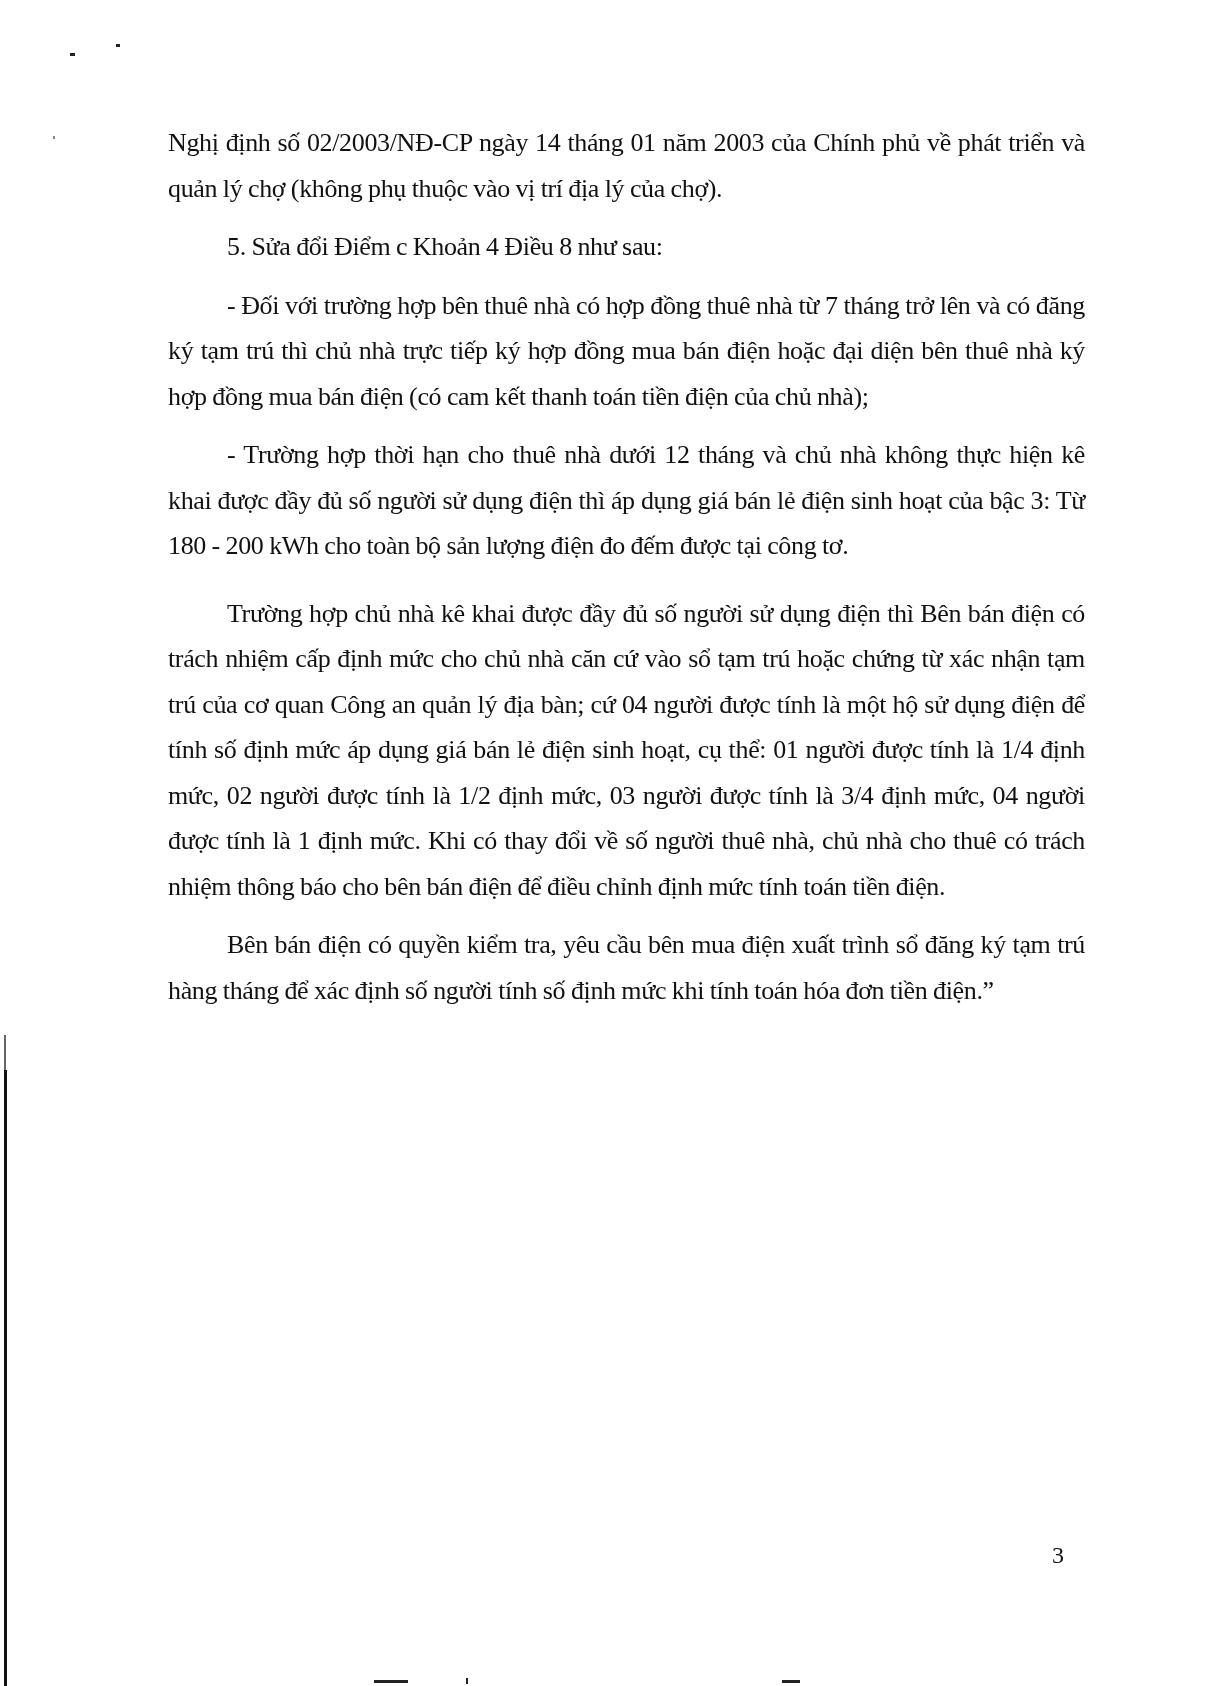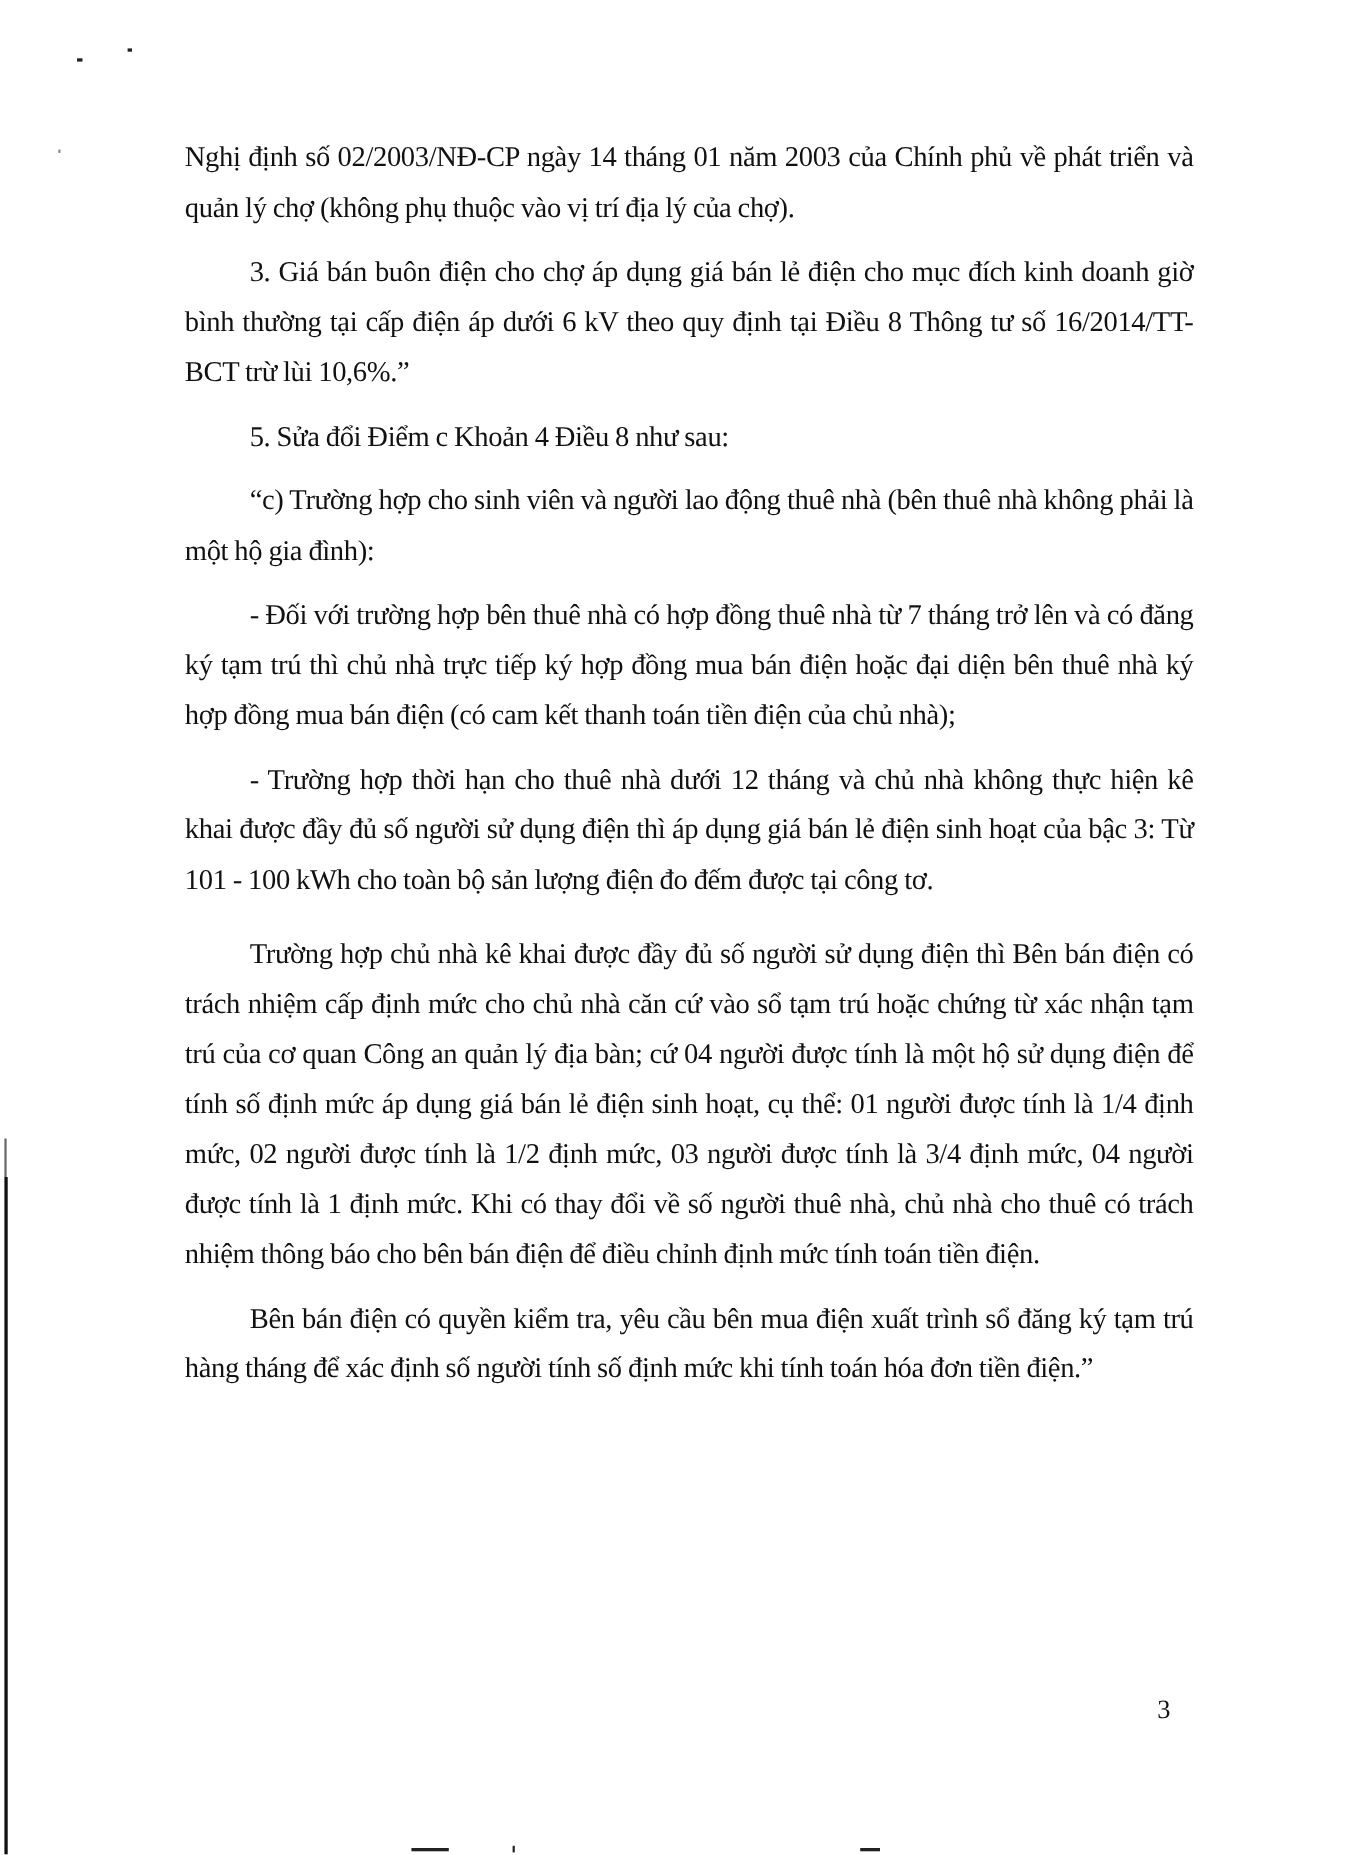--- a/index.html
+++ b/index.html
@@ -81,23 +81,21 @@
   <div class="artifact" style="left:112px;top:44px;width:4px;height:3px;"></div>
   <div class="artifact" style="left:49px;top:136px;width:2px;height:3px;background:#888;"></div>
   <div class="left-border-light"></div>
   <div class="left-border"></div>
   <div class="artifact" style="left:370px;top:1680px;width:34px;height:3px;"></div>
   <div class="artifact" style="left:462px;top:1678px;width:2px;height:6px;"></div>
   <div class="artifact" style="left:778px;top:1680px;width:18px;height:3px;"></div>
 
   <div class="body-text">
     <p class="para">Nghị định số 02/2003/NĐ-CP ngày 14 tháng 01 năm 2003 của Chính phủ về phát triển và quản lý chợ (không phụ thuộc vào vị trí địa lý của chợ).</p>
-    <p class="para indent">3. Giá bán buôn điện cho chợ áp dụng giá bán lẻ điện cho mục đích kinh doanh giờ bình thường tại cấp điện áp dưới 6 kV theo quy định tại Điều 8 Thông tư số 16/2014/TT-BCT trừ lùi 10,6%.”</p>
     <p class="para indent">5. Sửa đổi Điểm c Khoản 4 Điều 8 như sau:</p>
-    <p class="para indent">“c) Trường hợp cho sinh viên và người lao động thuê nhà (bên thuê nhà không phải là một hộ gia đình):</p>
     <p class="para indent">- Đối với trường hợp bên thuê nhà có hợp đồng thuê nhà từ 7 tháng trở lên và có đăng ký tạm trú thì chủ nhà trực tiếp ký hợp đồng mua bán điện hoặc đại diện bên thuê nhà ký hợp đồng mua bán điện (có cam kết thanh toán tiền điện của chủ nhà);</p>
-    <p class="para indent last-line-spacing">- Trường hợp thời hạn cho thuê nhà dưới 12 tháng và chủ nhà không thực hiện kê khai được đầy đủ số người sử dụng điện thì áp dụng giá bán lẻ điện sinh hoạt của bậc 3: Từ 101 - 100 kWh cho toàn bộ sản lượng điện đo đếm được tại công tơ.</p>
+    <p class="para indent last-line-spacing">- Trường hợp thời hạn cho thuê nhà dưới 12 tháng và chủ nhà không thực hiện kê khai được đầy đủ số người sử dụng điện thì áp dụng giá bán lẻ điện sinh hoạt của bậc 3: Từ 180 - 200 kWh cho toàn bộ sản lượng điện đo đếm được tại công tơ.</p>
     <p class="para indent">Trường hợp chủ nhà kê khai được đầy đủ số người sử dụng điện thì Bên bán điện có trách nhiệm cấp định mức cho chủ nhà căn cứ vào sổ tạm trú hoặc chứng từ xác nhận tạm trú của cơ quan Công an quản lý địa bàn; cứ 04 người được tính là một hộ sử dụng điện để tính số định mức áp dụng giá bán lẻ điện sinh hoạt, cụ thể: 01 người được tính là 1/4 định mức, 02 người được tính là 1/2 định mức, 03 người được tính là 3/4 định mức, 04 người được tính là 1 định mức. Khi có thay đổi về số người thuê nhà, chủ nhà cho thuê có trách nhiệm thông báo cho bên bán điện để điều chỉnh định mức tính toán tiền điện.</p>
     <p class="para indent">Bên bán điện có quyền kiểm tra, yêu cầu bên mua điện xuất trình sổ đăng ký tạm trú hàng tháng để xác định số người tính số định mức khi tính toán hóa đơn tiền điện.”</p>
   </div>
 
   <div class="page-number">3</div>
 </div>
 
 </body></html>

